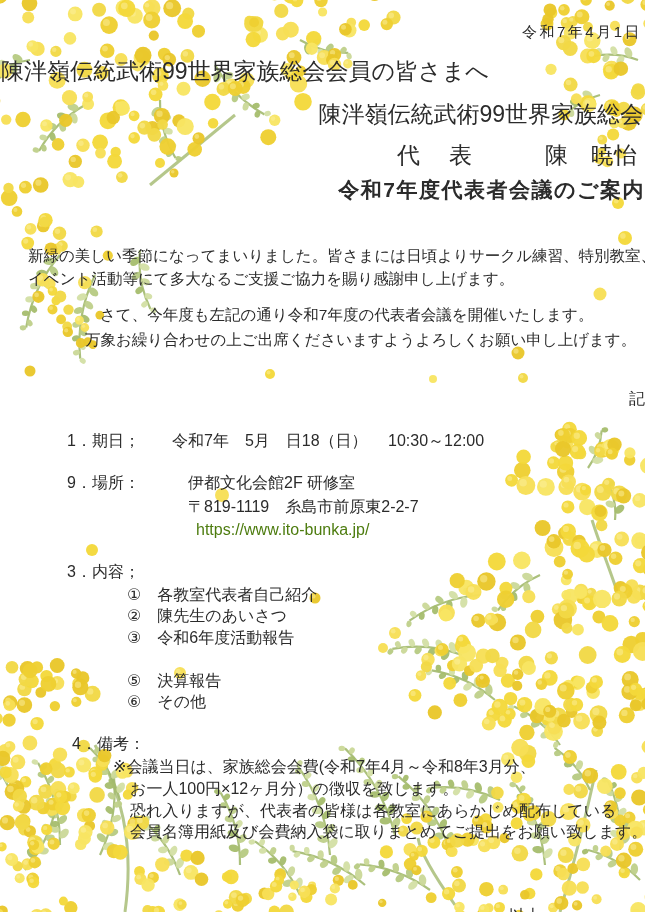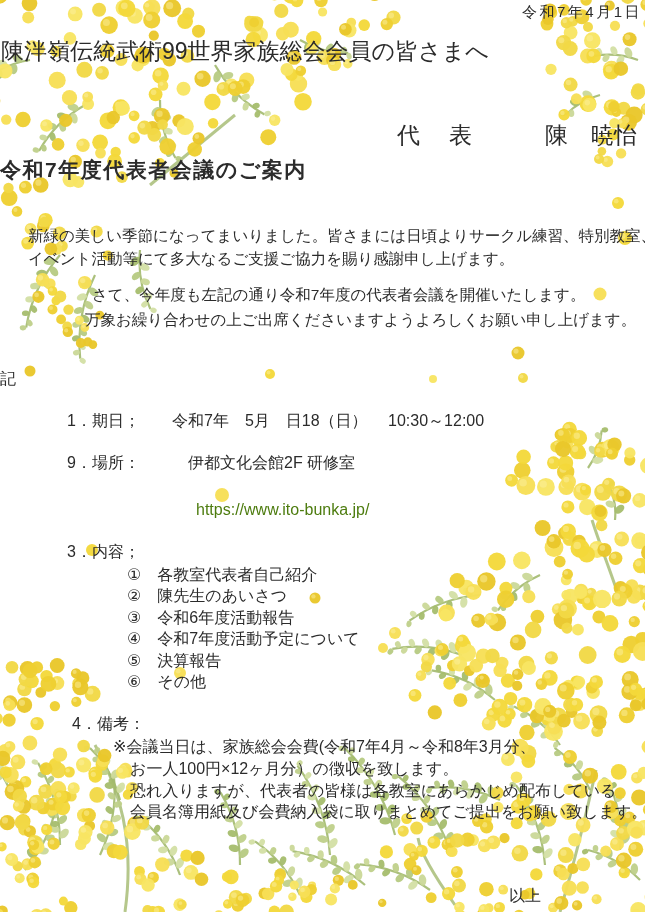--- a/index.html
+++ b/index.html
@@ -3,22 +3,22 @@
 <meta charset="utf-8">
 <style>
   html,body{margin:0;padding:0;background:#888;}
   .page{
     position:relative;width:645px;height:912px;margin:0 auto;
     background:#ffffff;overflow:hidden;
     font-family:"Liberation Sans","DejaVu Sans",sans-serif;
     color:#2b2b2b;
   }
   #deco{position:absolute;left:0;top:0;width:645px;height:912px;pointer-events:none;}
-  .t{position:absolute;white-space:pre;font-size:16px;line-height:1.15;z-index:2;}
-  .c{left:0;right:0;text-align:left;}
+  .t{position:absolute;white-space:pre;font-size:16px;line-height:1.15;z-index:2;margin-top:20px;}
+  .c{left:0;right:0;text-align:right;}
   .date{font-size:15px;letter-spacing:2.5px;}
   .small17{font-size:23px;}
   .title{font-size:21px;font-weight:bold;letter-spacing:1.5px;}
   .body15{font-size:15.5px;}
   .url{color:#4d7c0f;text-decoration:none;}
 </style>
 </head>
 <body>
 
 <div class="page">
@@ -1514,44 +1514,45 @@
       <circle cx="313.4" cy="596.4" r="2.2" fill="#fbf0a0" opacity="0.5"></circle>
       <circle cx="395.0" cy="633.0" r="6.0" fill="#f7df55" opacity="0.96"></circle>
       <circle cx="393.2" cy="631.2" r="2.4" fill="#fbf0a0" opacity="0.5"></circle>
       <circle cx="383.0" cy="648.0" r="5.0" fill="#f7df55" opacity="0.96"></circle>
       <circle cx="180.0" cy="673.0" r="6.0" fill="#f7df55" opacity="0.96"></circle>
       <circle cx="178.2" cy="671.2" r="2.4" fill="#fbf0a0" opacity="0.5"></circle>
     </svg>
 
   <div class="t date" style="top:3px;right:3px;">令和7年4月1日</div>
   <div class="t small17" style="top:38px;left:1px;">陳泮嶺伝統武術99世界家族総会会員の皆さまへ</div>
+  <div class="t small17" style="top:81px;right:2px;">陳泮嶺伝統武術99世界家族総会</div>
   <div class="t small17" style="top:122px;left:397px;letter-spacing:3px;">代　表</div>
   <div class="t small17" style="top:122px;left:538px;padding-left:7px;">陳　暁怡</div>
 
   <div class="t c title" style="top:158px;">令和7年度代表者会議のご案内</div>
 
   <div class="t body15" style="top:227px;left:28px;">新緑の美しい季節になってまいりました。皆さまには日頃よりサークル練習、特別教室、</div>
   <div class="t body15" style="top:250px;left:28px;">イベント活動等にて多大なるご支援ご協力を賜り感謝申し上げます。</div>
-  <div class="t body15" style="top:286px;left:92px;">さて、今年度も左記の通り令和7年度の代表者会議を開催いたします。</div>
+  <div class="t body15" style="top:286px;left:100px;">さて、今年度も左記の通り令和7年度の代表者会議を開催いたします。</div>
   <div class="t body15" style="top:311px;left:85px;">万象お繰り合わせの上ご出席くださいますようよろしくお願い申し上げます。</div>
 
   <div class="t c" style="top:370px;">記</div>
 
   <div class="t" style="top:412px;left:67px;">1．期日；</div>
   <div class="t" style="top:412px;left:172px;">令和7年　5月　日18（日）　 10:30～12:00</div>
 
   <div class="t" style="top:454px;left:67px;">9．場所：</div>
   <div class="t" style="top:454px;left:188px;">伊都文化会館2F 研修室</div>
+  <div class="t" style="top:478px;left:188px;">〒819-1119　糸島市前原東2-2-7</div>
   <a class="t url" href="#" style="top:501px;left:196px;">https://www.ito-bunka.jp/</a>
 
   <div class="t" style="top:543px;left:67px;">3．内容；</div>
   <div class="t" style="top:587px;left:127px;">②　陳先生のあいさつ</div>
   <div class="t" style="top:566px;left:127px;">①　各教室代表者自己紹介</div>
   <div class="t" style="top:609px;left:127px;">③　令和6年度活動報告</div>
-  <div class="t" style="top:630px;left:127px;">④　令和7年度活動予定について</div>
   <div class="t" style="top:652px;left:127px;">⑤　決算報告</div>
   <div class="t" style="top:673px;left:127px;">⑥　その他</div>
 
   <div class="t" style="top:715px;left:72px;">4．備考：</div>
   <div class="t" style="top:738px;left:113px;">※会議当日は、家族総会会費(令和7年4月～令和8年3月分、</div>
   <div class="t" style="top:760px;left:130px;">お一人100円×12ヶ月分）の徴収を致します。</div>
   <div class="t" style="top:782px;left:130px;">恐れ入りますが、代表者の皆様は各教室にあらかじめ配布している</div>
   <div class="t" style="top:803px;left:130px;">会員名簿用紙及び会費納入袋に取りまとめてご提出をお願い致します。</div>
 
   <div class="t" style="top:887px;left:509px;text-align:center;">以上</div>

